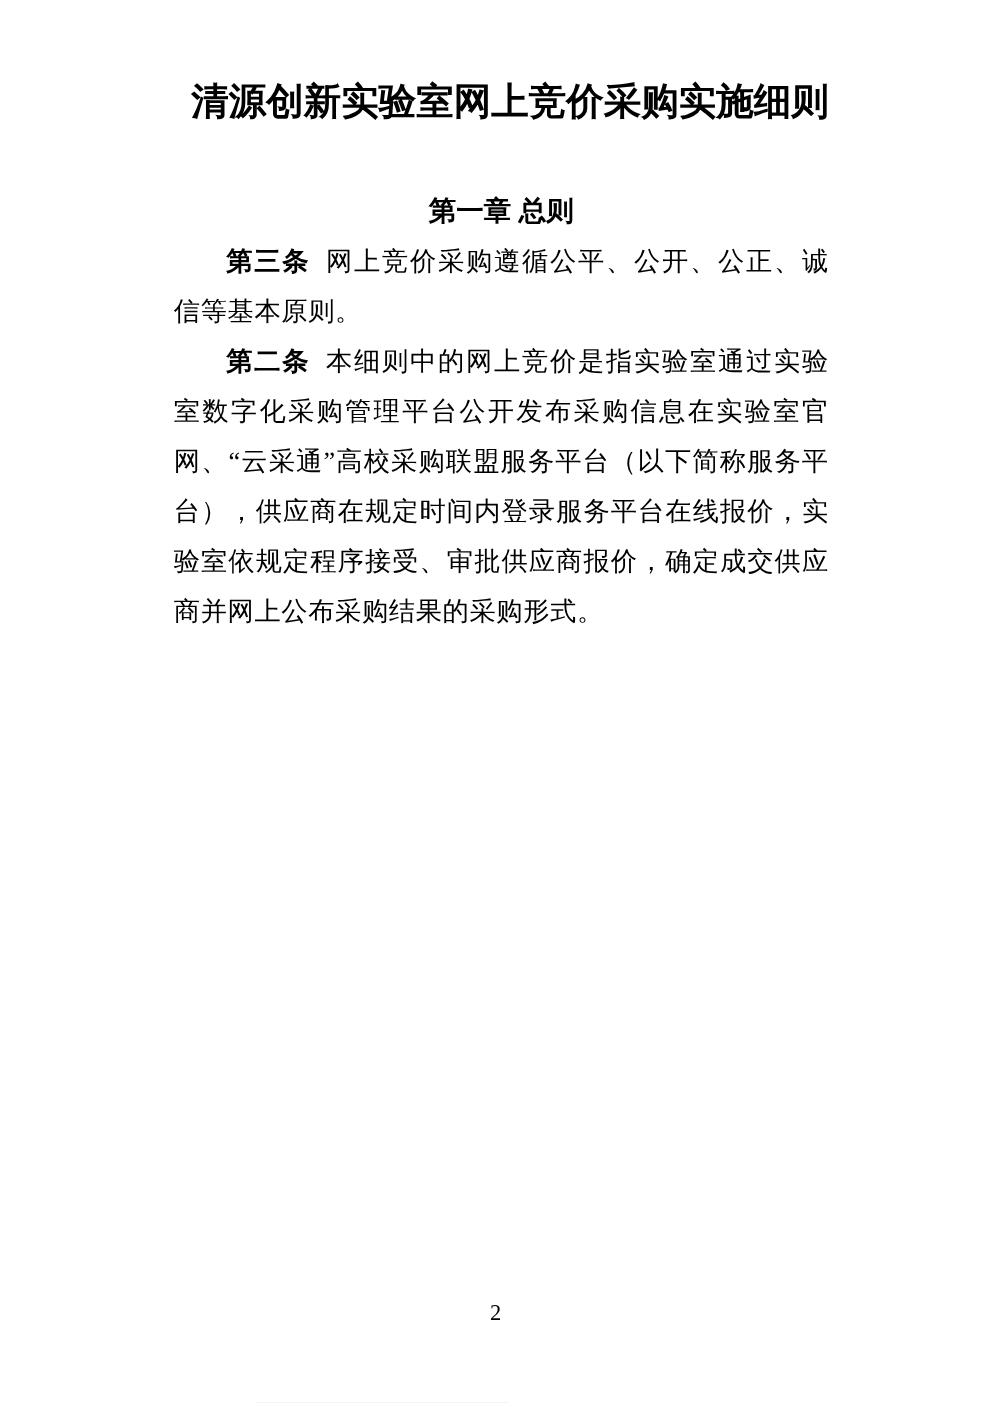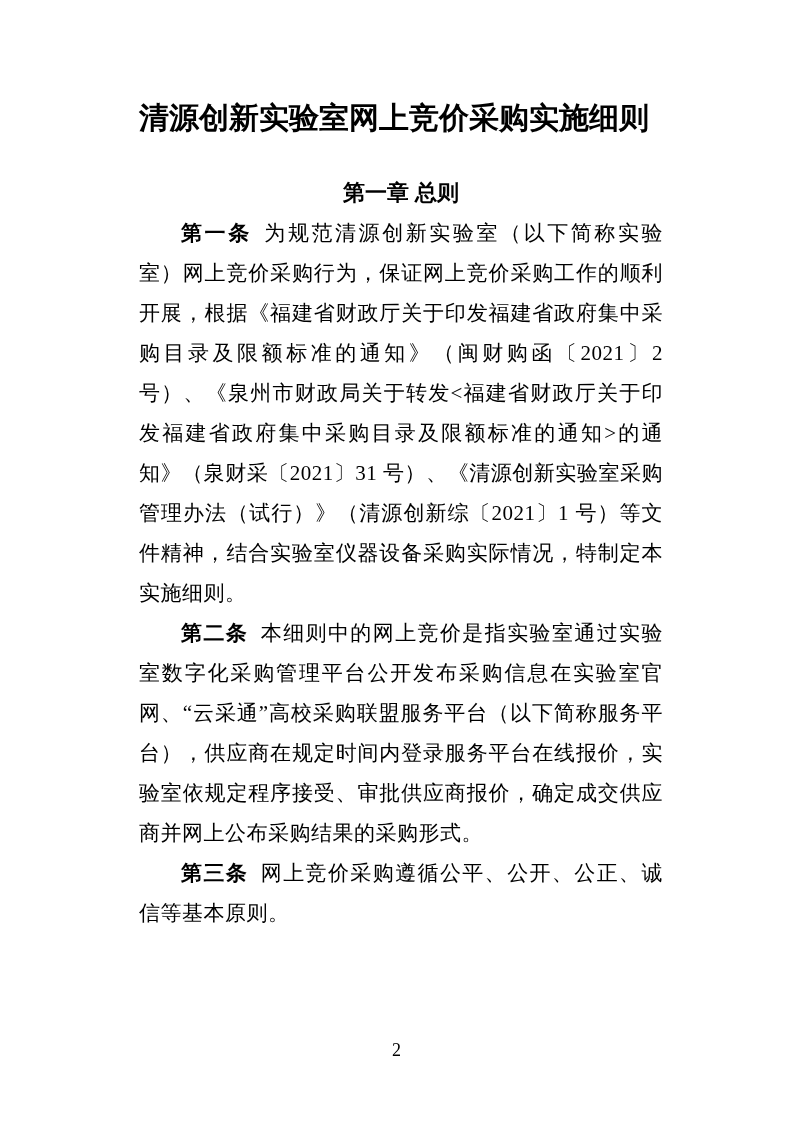--- a/index.html
+++ b/index.html
@@ -12,37 +12,37 @@
     background: #ffffff;
     color: #000000;
     font-family: "Liberation Serif", serif;
     overflow: hidden;
   }
   .content {
     width: 524px;
     margin-left: 139px;
   }
   .doc-title {
-    padding-top: 96px;
-    text-align: left;
+    padding-top: 60px;
+    text-align: right;
     font-size: 30px;
     line-height: 43px;
     font-weight: bold;
     font-family: "Liberation Serif", serif;
   }
   .doc-title .t-line { display: block; }
   .chapter {
     text-align: center;
     font-family: "Liberation Sans", sans-serif;
     font-weight: bold;
     font-size: 22px;
     line-height: 40px;
     white-space: nowrap;
   }
-  .chapter.first { margin-top: 34px; }
+  .chapter.first { margin-top: 46px; }
   .para {
     font-size: 21px;
     line-height: 40px;
     text-align: justify;
     text-justify: inter-ideograph;
     text-indent: 2em;
     letter-spacing: 0.5px;
   }
   .para .lead {
     font-weight: bold;
@@ -64,29 +64,26 @@
 
 <div class="page">
   <div class="content">
 
     <h1 class="doc-title">
       <span class="t-line">清源创新实验室网上竞价采购实施细则</span>
     </h1>
 
     <h2 class="chapter first">第一章 总则</h2>
 
+
     <p class="para">
-      <b class="lead">第一条</b><span>为规范清源创新实验室（以下简称实验室）网上竞价采购行为，保证网上竞价采购工作的顺利开展，根据《福建省财政厅关于印发福建省政府集中采购目录及限额标准的通知》（闽财购函〔2021〕2 号）、《泉州市财政局关于转发&lt;福建省财政厅关于印发福建省政府集中采购目录及限额标准的通知&gt;的通知》（泉财采〔2021〕31 号）、《清源创新实验室采购管理办法（试行）》（清源创新综〔2021〕1 号）等文件精神，结合实验室仪器设备采购实际情况，特制定本实施细则。</span>
+      <b class="lead">第三条</b><span>网上竞价采购遵循公平、公开、公正、诚信等基本原则。</span>
     </p>
 
     <p class="para">
       <b class="lead">第二条</b><span>本细则中的网上竞价是指实验室通过实验室数字化采购管理平台公开发布采购信息在实验室官网、“云采通”高校采购联盟服务平台（以下简称服务平台），供应商在规定时间内登录服务平台在线报价，实验室依规定程序接受、审批供应商报价，确定成交供应商并网上公布采购结果的采购形式。</span>
-    </p>
-
-    <p class="para">
-      <b class="lead">第三条</b><span>网上竞价采购遵循公平、公开、公正、诚信等基本原则。</span>
     </p>
 
 
   </div>
 
   <div class="page-number">2</div>
 </div>
 
 </body></html>

